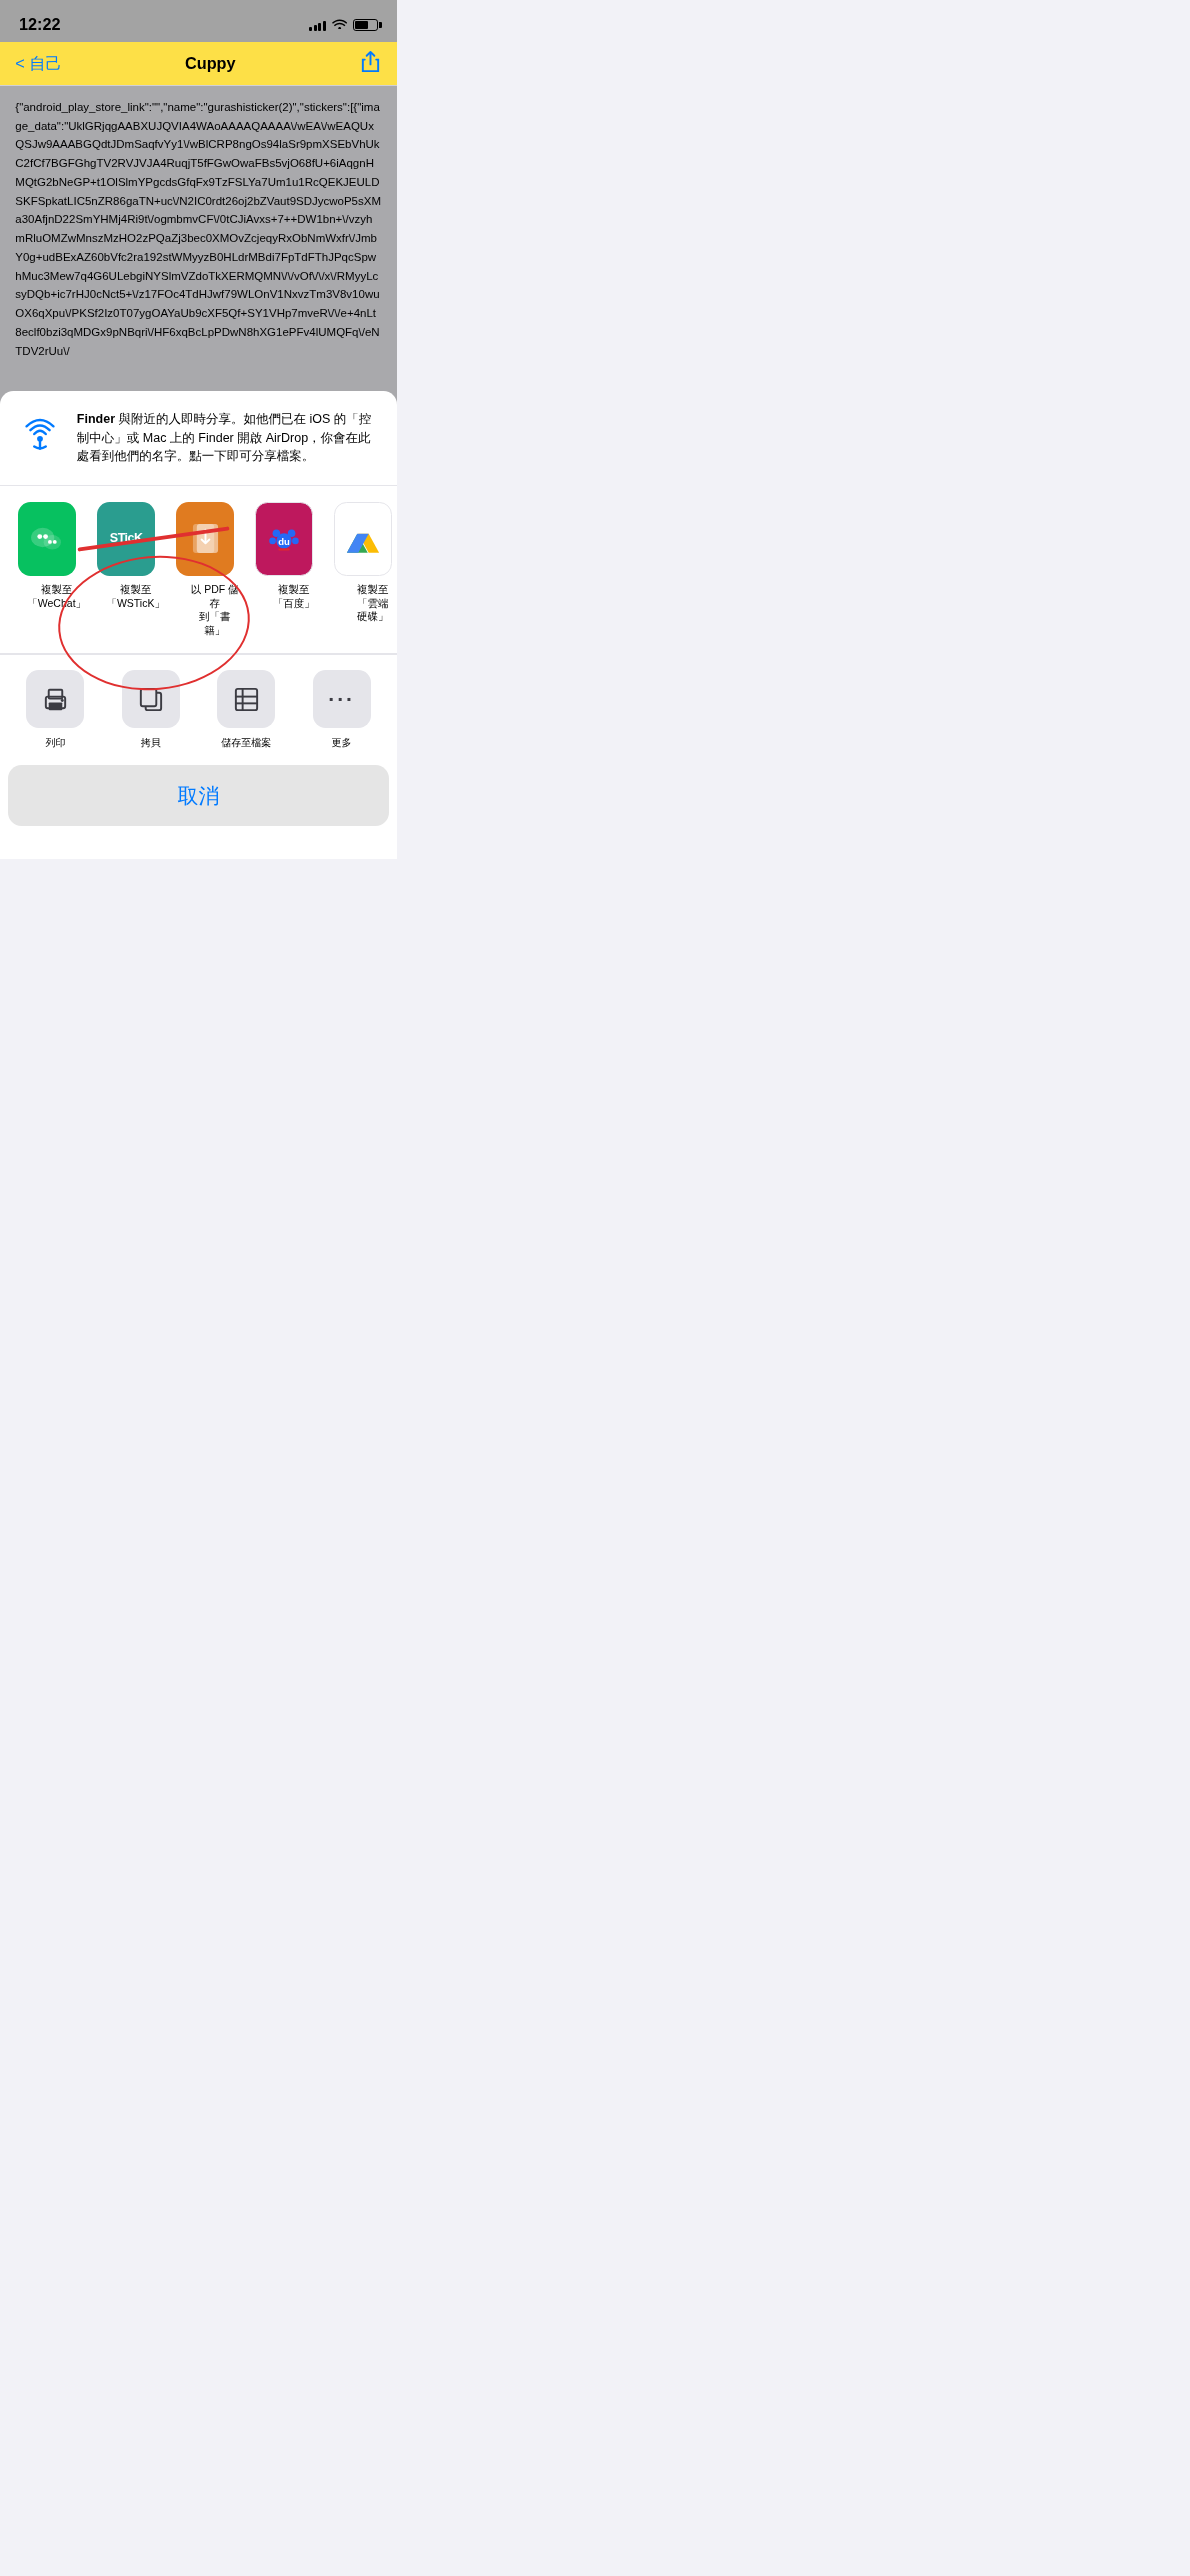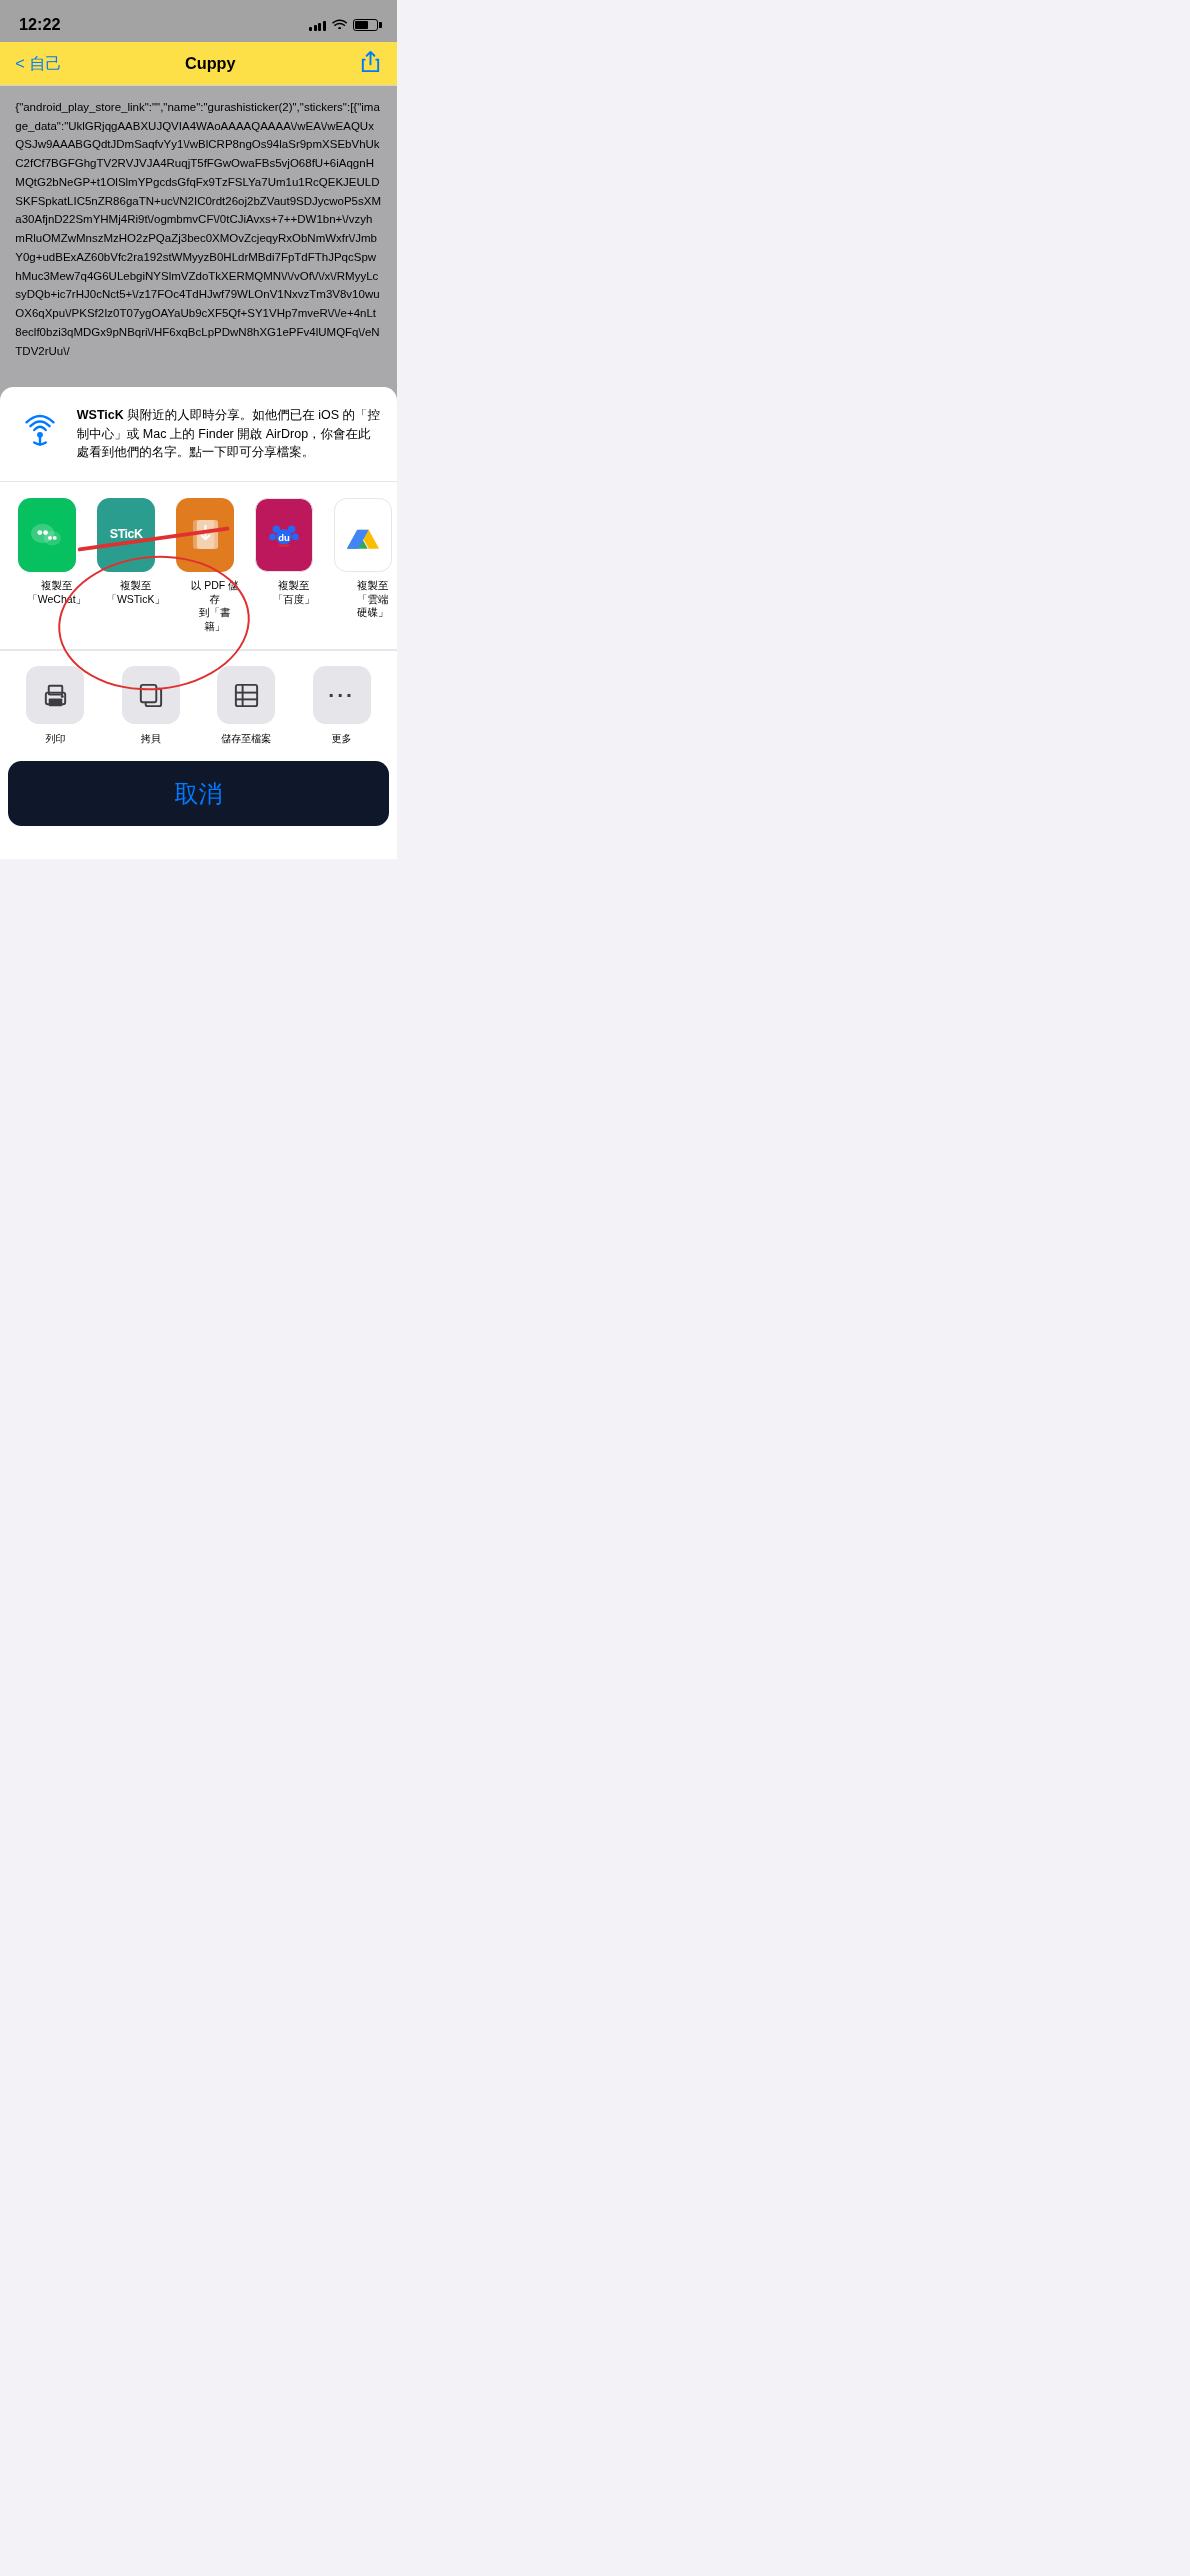--- a/index.html
+++ b/index.html
@@ -268,24 +268,24 @@
       text-align: center;
     }
 
     
     .cancel-section {
       margin: 7.7px 7.7px 0 7.7px;
     }
     .cancel-btn {
       width: 100%;
       padding: 16.3px;
-      background: #0f172a;
+      background: #e5e5e5;
       border-radius: 13.4px;
       border: none;
-      font-size: 24px;
+      font-size: 21px;
       font-weight: 400;
       color: #007aff;
       cursor: pointer;
       text-align: center;
     }
 
     
     .airdrop-svg {
       width: 50px;
       height: 50px;
@@ -354,21 +354,21 @@
         <circle cx="26" cy="30" r="3" fill="#007aff"></circle>
         <path d="M20 25 Q26 18 32 25" stroke="#007aff" stroke-width="2.5" fill="none" stroke-linecap="round"></path>
         <path d="M16 21 Q26 11 36 21" stroke="#007aff" stroke-width="2.5" fill="none" stroke-linecap="round"></path>
         <path d="M12 17 Q26 4 40 17" stroke="#007aff" stroke-width="2.5" fill="none" stroke-linecap="round"></path>
 
         <line x1="26" y1="33" x2="26" y2="40" stroke="#007aff" stroke-width="2.5" stroke-linecap="round"></line>
         <path d="M20 38 Q26 42 32 38" stroke="#007aff" stroke-width="2.5" fill="none" stroke-linecap="round"></path>
       </svg>
     </div>
     <div class="airdrop-text">
-      <span class="airdrop-title">WSTicK</span>
+      <span class="airdrop-title">Finder</span>
       <span>與附近的人即時分享。如他們已在 iOS 的「控制中心」或 Mac 上的 Finder 開啟 AirDrop，你會在此處看到他們的名字。點一下即可分享檔案。</span>
     </div>
   </div>
 
   <div class="apps-section">
     <div class="apps-row">
 
       <div class="app-item">
         <div class="app-icon wechat">
           <svg width="35" height="29" viewBox="0 0 36 30" fill="none">

